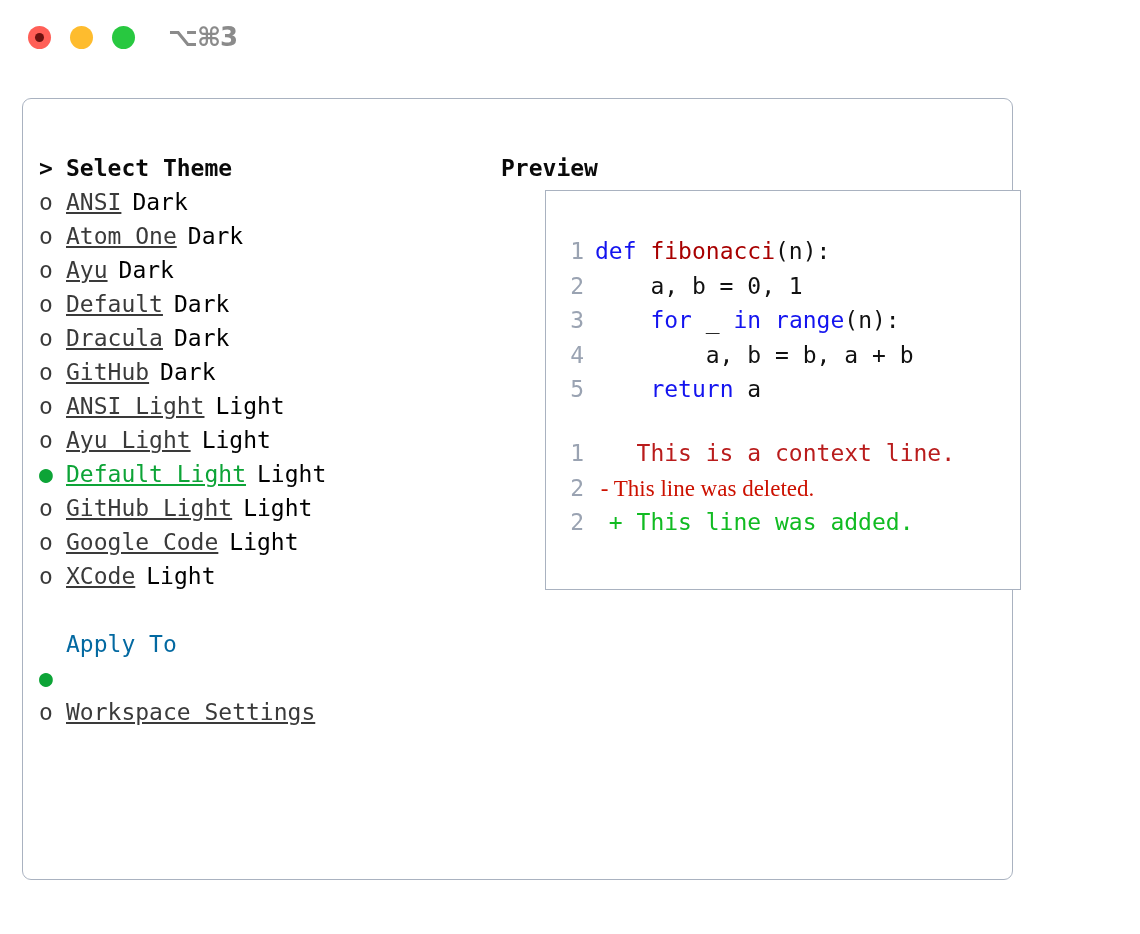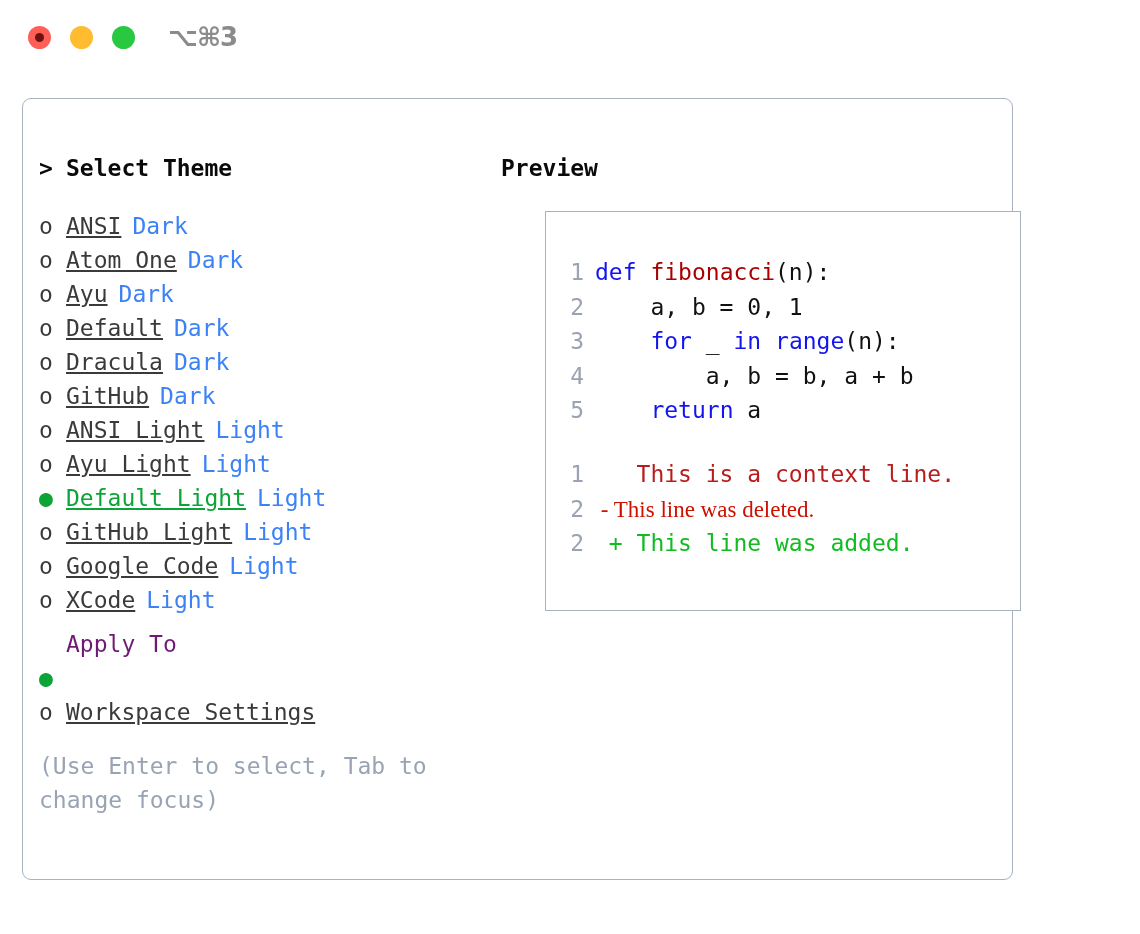--- a/index.html
+++ b/index.html
@@ -119,30 +119,29 @@
 
   .section-head {
     font-weight: bold;
     color: #0a0a0a;
   }
   .section-head .marker { color: #0a0a0a; font-weight: bold; }
 
   .theme-name { color: #3a3a3a; text-decoration: underline; }
   .theme-line.selected .theme-name { color: #0da437; }
   .theme-tag {
-    color: #3b82f6;
+    color: #000000;
     margin-left: 11px;
-    margin-top: 24px;
   }
 
   .apply-head {
     font-size: 23px;
     line-height: 34px;
     height: 34px;
-    color: #701a75;
+    color: #0369a1;
     padding-left: 27px;
     white-space: pre;
   }
 
   .spacer-line { height: 34px; }
 
   .hint {
     margin-top: 20px;
     font-size: 23px;
     line-height: 34px;
@@ -156,21 +155,21 @@
     position: absolute;
     left: 478px;
     top: 52px;
     width: 500px;
   }
   .preview-title {
     font-size: 23px;
     line-height: 34px;
     font-weight: bold;
     color: #0a0a0a;
-    margin-bottom: 26px;
+    margin-bottom: 5px;
   }
   .preview-box {
     width: 476px;
     height: 400px;
     border: 1.5px solid #a9b2c0;
     box-sizing: border-box;
     background: #ffffff;
     position: relative;
     margin-left: 44px;
   }
@@ -248,21 +247,20 @@
 
         <div class="spacer-line"></div>
 
         <div class="apply-head">Apply To</div>
 
         <div id="apply-list">
             <div class="list-line theme-line selected"><span class="marker dot-filled">●</span></div>
             <div class="list-line theme-line"><span class="marker">o</span><span class="theme-name">Workspace Settings</span></div>
           </div>
 
-        <div class="hint">(Use Enter to select, Tab to change focus)</div>
       </div>
 
       <div class="right-col">
         <div class="preview-title">Preview</div>
 
         <div class="preview-box">
           <div class="code-area" id="code-area">
               <div class="code-line"><span class="lineno">1</span><span class="tok-kw">def </span><span class="tok-fn">fibonacci</span><span class="tok-pl">(n):</span></div>
               <div class="code-line"><span class="lineno">2</span><span class="tok-pl">    a, b = 0, 1</span></div>
               <div class="code-line"><span class="lineno">3</span><span class="tok-pl">    </span><span class="tok-kw">for</span><span class="tok-pl"> _ </span><span class="tok-kw">in</span><span class="tok-pl"> </span><span class="tok-kw">range</span><span class="tok-pl">(n):</span></div>

